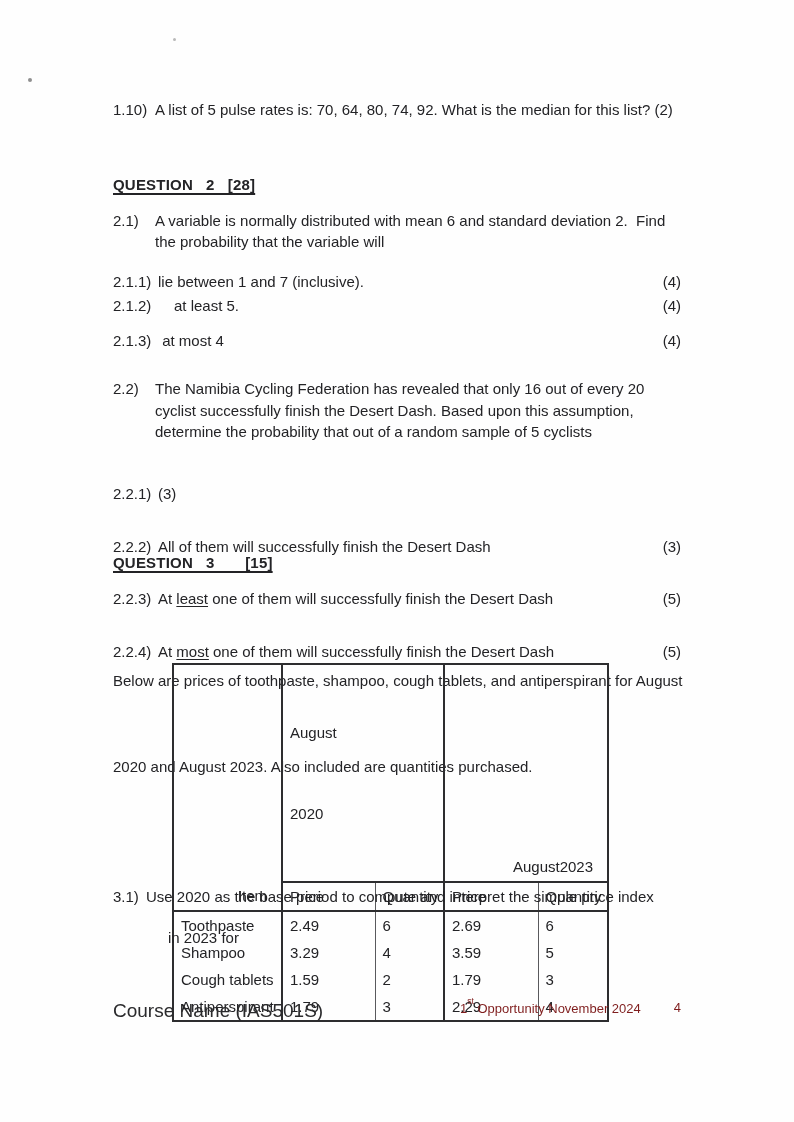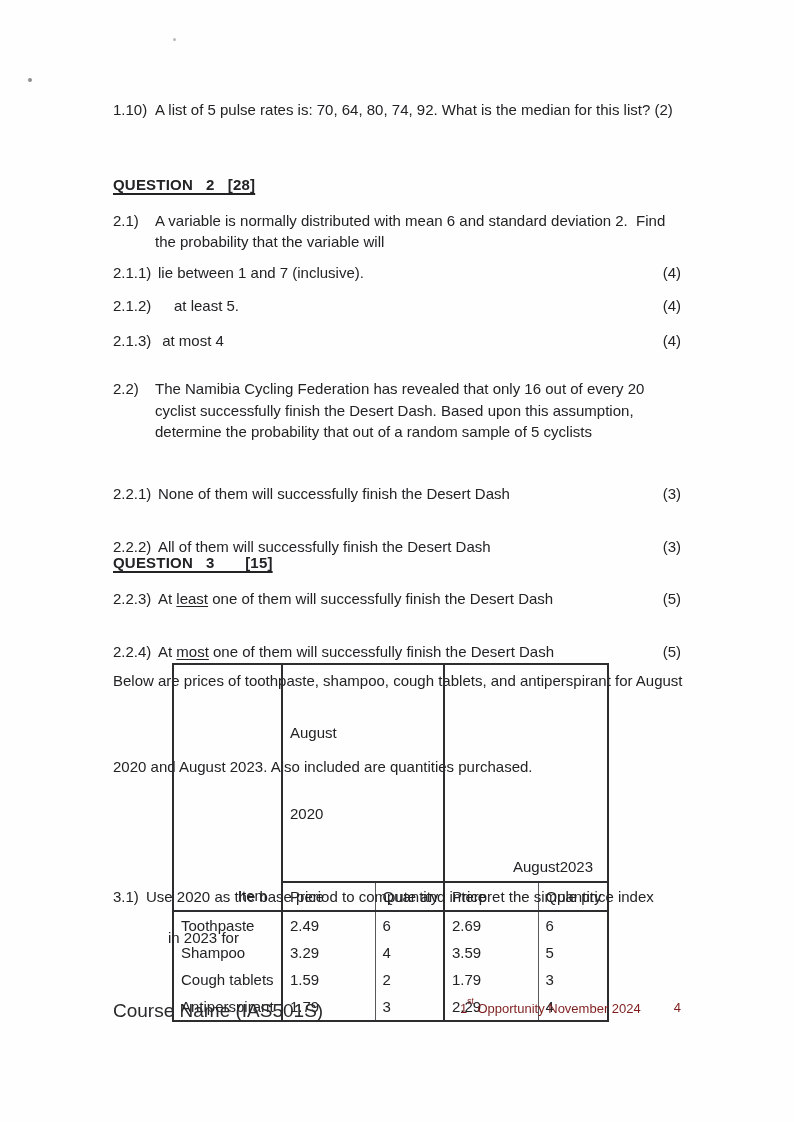--- a/index.html
+++ b/index.html
@@ -82,21 +82,21 @@
   </div>
 
 
   <div class="abs heading" style="left:113px; top:176px;">QUESTION&nbsp;&nbsp;&nbsp;2&nbsp;&nbsp;&nbsp;[28]</div>
 
   <div class="abs row lh21" style="left:113px; top:210px; width:568px;">
     <span class="qnum w42">2.1)</span>
     <span class="itext"><span style="display:block;">A variable is normally distributed with mean 6 and standard deviation 2.  Find</span><span style="display:block;">the probability that the variable will</span></span>
   </div>
 
-  <div class="abs row" style="left:113px; top:264px; width:568px;">
+  <div class="abs row" style="left:113px; top:273px; width:568px;">
     <span class="qnum w45">2.1.1)</span>
     <span class="itext">lie between 1 and 7 (inclusive).</span>
     <span class="marks">(4)</span>
   </div>
   <div class="abs row" style="left:113px; top:297px; width:568px;gap:16px;">
     <span class="qnum w45">2.1.2)</span>
     <span class="itext">at least 5.</span>
     <span class="marks">(4)</span>
   </div>
   <div class="abs row" style="left:113px; top:332px; width:568px;">
@@ -106,21 +106,20 @@
   </div>
 
   <div class="abs row lh215" style="left:113px; top:378px; width:568px;">
     <span class="qnum w42">2.2)</span>
     <span class="itext"><span style="display:block;">The Namibia Cycling Federation has revealed that only 16 out of every 20</span><span style="display:block;">cyclist successfully finish the Desert Dash. Based upon this assumption,</span><span style="display:block;">determine the probability that out of a random sample of 5 cyclists</span></span>
   </div>
 
   <div class="abs lh175" style="left:113px; top:450px; width:568px;">
     <div class="row">
       <span class="qnum w45">2.2.1)</span>
-      <span class="itext"><span>None of them will successfully finish the Desert Dash</span><span class="u"></span><span></span></span>
       <span class="marks">(3)</span>
     </div>
     <div class="row">
       <span class="qnum w45">2.2.2)</span>
       <span class="itext"><span>All of them will successfully finish the Desert Dash</span><span class="u"></span><span></span></span>
       <span class="marks">(3)</span>
     </div>
     <div class="row">
       <span class="qnum w45">2.2.3)</span>
       <span class="itext"><span>At </span><span class="u">least</span><span> one of them will successfully finish the Desert Dash</span></span>

